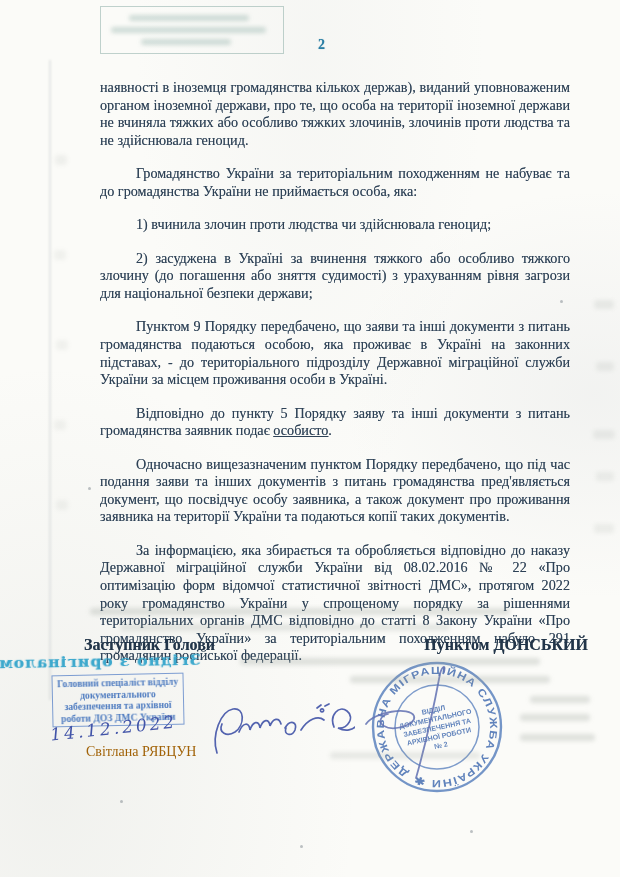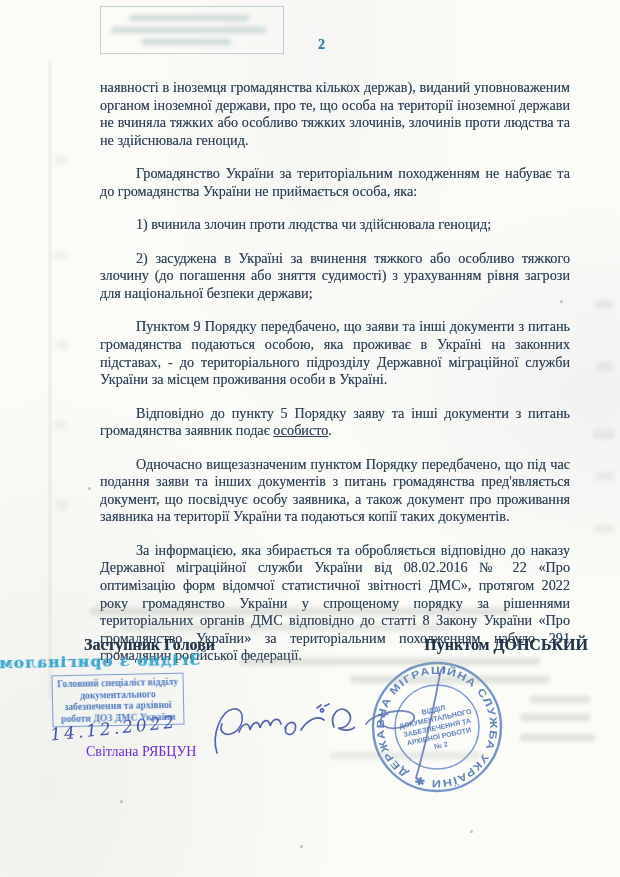--- a/index.html
+++ b/index.html
@@ -55,21 +55,21 @@
     color:rgba(66,115,189,.95);
     transform:rotate(-1.2deg);
     filter:blur(.25px);
   }
   .hand-date{
     position:absolute;left:50px;top:718px;
     font-family:"DejaVu Serif", serif;font-style:italic;
     font-size:17px;letter-spacing:3px;color:#4254a8;
     transform:rotate(-6deg);
   }
-  .exec{position:absolute;left:86px;top:742px;font-size:14px;line-height:20px;color:#6d28d9;}
+  .exec{position:absolute;left:86px;top:742px;font-size:14px;line-height:20px;color:#a16207;}
   .exec div{white-space:nowrap;}
   .hand-sign{position:absolute;left:205px;top:695px;}
   .round-stamp{position:absolute;left:362px;top:652px;opacity:.95;}
   
   .ghost{position:absolute;background:rgba(150,158,152,.28);filter:blur(2px);border-radius:3px;}
   .gbox{
     position:absolute;left:100px;top:6px;width:182px;height:46px;
     border:1px solid rgba(118,158,150,.45);filter:blur(.7px);
   }
   .gbox .ghost{position:absolute;background:rgba(125,162,156,.35);}

